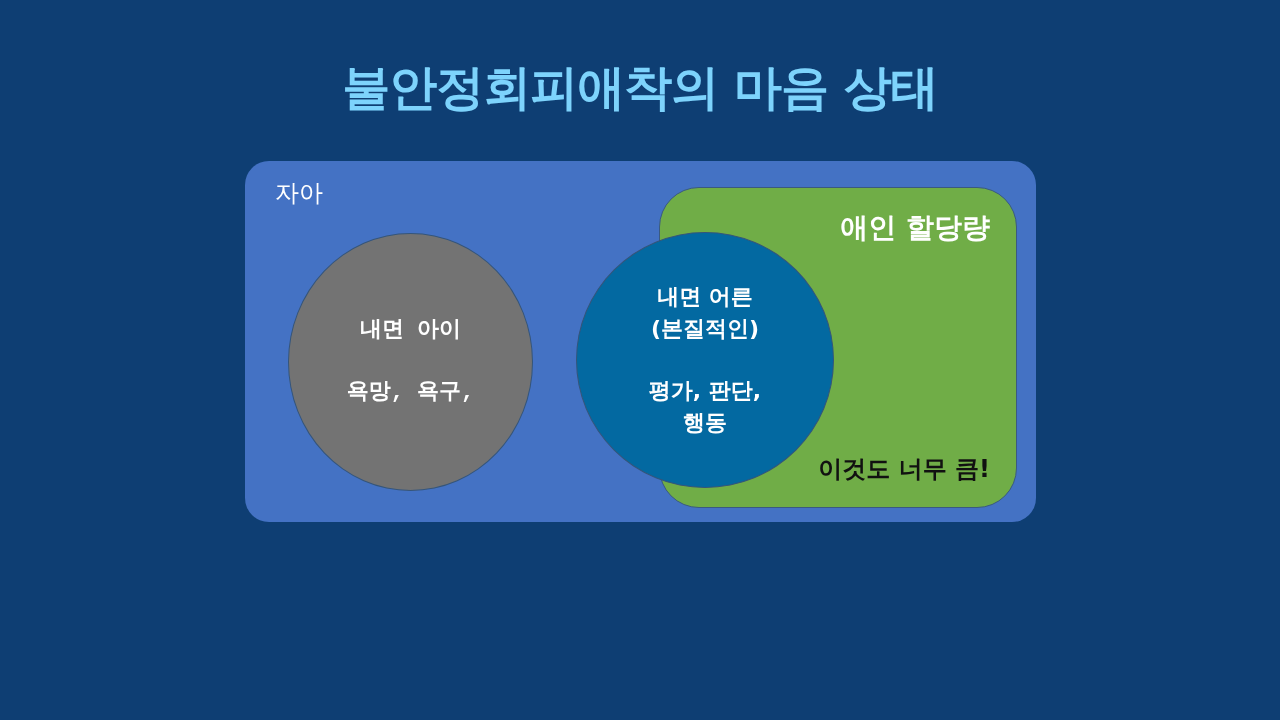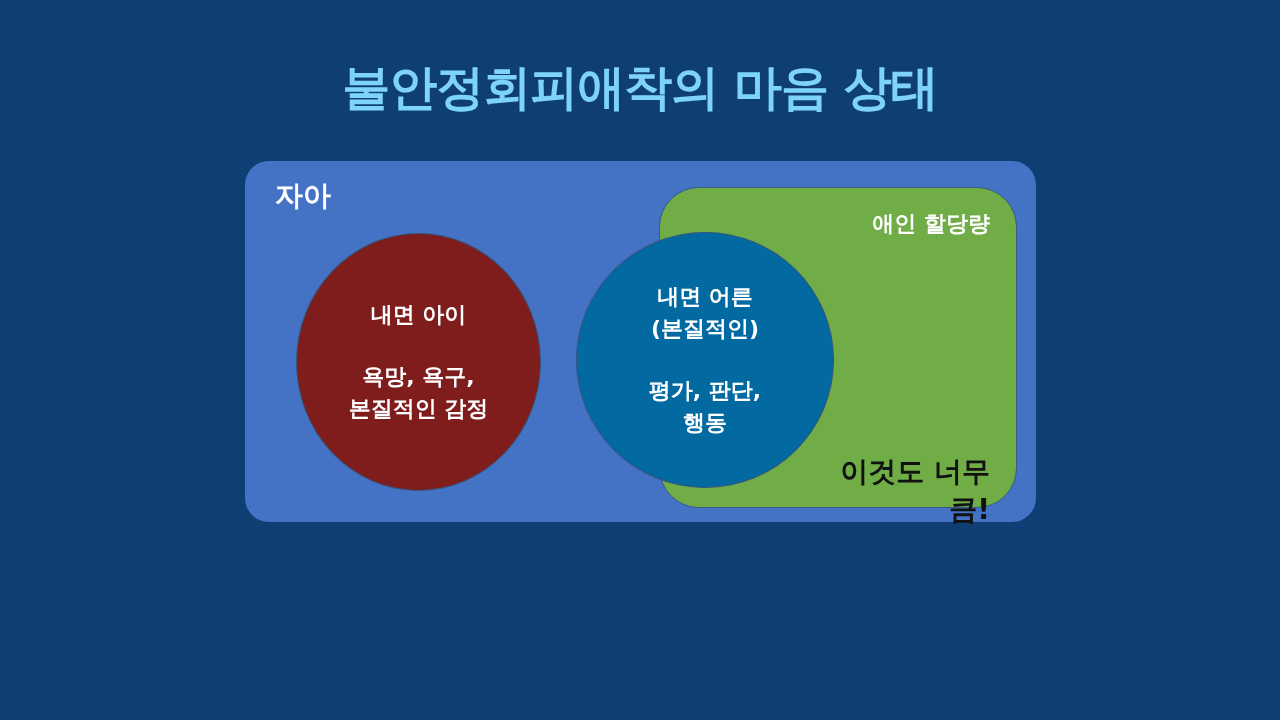--- a/index.html
+++ b/index.html
@@ -13,44 +13,45 @@
       position: absolute; left: 0; top: 56px; width: 1280px;
       text-align: center; color: #7dd3fc; font-size: 48px; font-weight: bold;
       letter-spacing: -1px;
     }
     .self-box {
       position: absolute; left: 245px; top: 161px; width: 791px; height: 361px;
       background: #4472c4; border-radius: 24px;
     }
     .self-label {
       position: absolute; left: 275px; top: 177px;
-      color: #ffffff; font-size: 28px; font-weight: bold;
+      color: #ffffff; font-size: 24px; font-weight: normal;
     }
     .quota-box {
       position: absolute; left: 659px; top: 187px; width: 358px; height: 321px;
       background: #70ad47; border: 1px solid #3a5a80; border-radius: 40px;
       box-sizing: border-box;
     }
     .quota-label {
       position: absolute; left: 820px; top: 209px; width: 170px; text-align: right;
-      color: #ffffff; font-size: 22px; font-weight: bold;
+      color: #ffffff; font-size: 28px; font-weight: bold;
     }
     .quota-note {
       position: absolute; left: 790px; top: 453px; width: 200px; text-align: right;
-      color: #111111; font-size: 28px; font-weight: bold;
+      color: #111111; font-size: 24px; font-weight: bold;
     }
     .circle {
       position: absolute; border-radius: 50%; box-sizing: border-box;
       border: 1px solid #35557a;
       display: flex; flex-direction: column; align-items: center; justify-content: center;
       color: #ffffff; font-weight: bold; text-align: center; font-size: 22px; line-height: 32px;
     }
     .child-circle {
-      left: 296px; top: 233px; width: 245px; height: 258px;
-      background: #7f1d1d;
+      left: 288px; top: 233px; width: 245px; height: 258px;
+      background: #737373;
+      font-family: Liberation Mono, monospace;
     }
     .adult-circle {
       left: 576px; top: 232px; width: 258px; height: 256px;
       background: #0369a1;
     }
     .gap { height: 30px; }
     .bottom-caption {
       position: absolute; left: 240px; top: 545px; width: 345px; text-align: center;
       color: #ffc000; font-size: 22px; font-weight: bold; line-height: 32px;
     }
@@ -64,21 +65,20 @@
 <div class="self-label">자아</div>
 
 <div class="quota-box"></div>
 <div class="quota-label">애인 할당량</div>
 <div class="quota-note">이것도 너무 큼!</div>
 
 <div class="circle child-circle">
   <div>내면 아이</div>
   <div class="gap"></div>
   <div>욕망, 욕구,</div>
-  <div>본질적인 감정</div>
 </div>
 
 <div class="circle adult-circle">
   <div>내면 어른</div>
   <div>(본질적인)</div>
   <div class="gap"></div>
   <div>평가, 판단,</div>
   <div>행동</div>
 </div>
 

